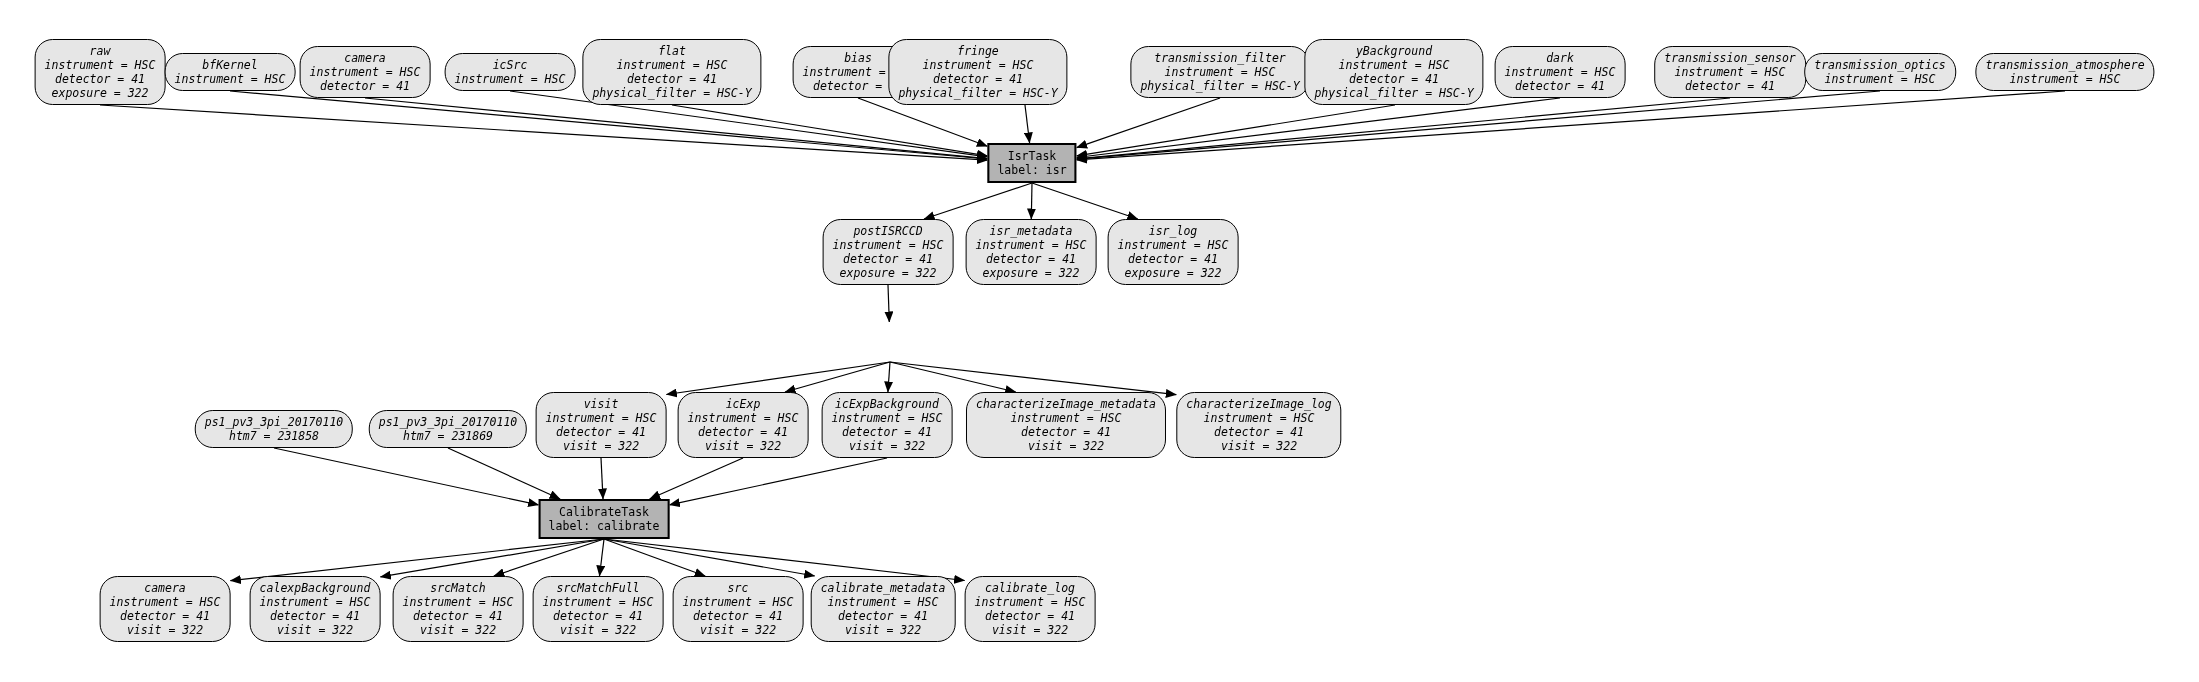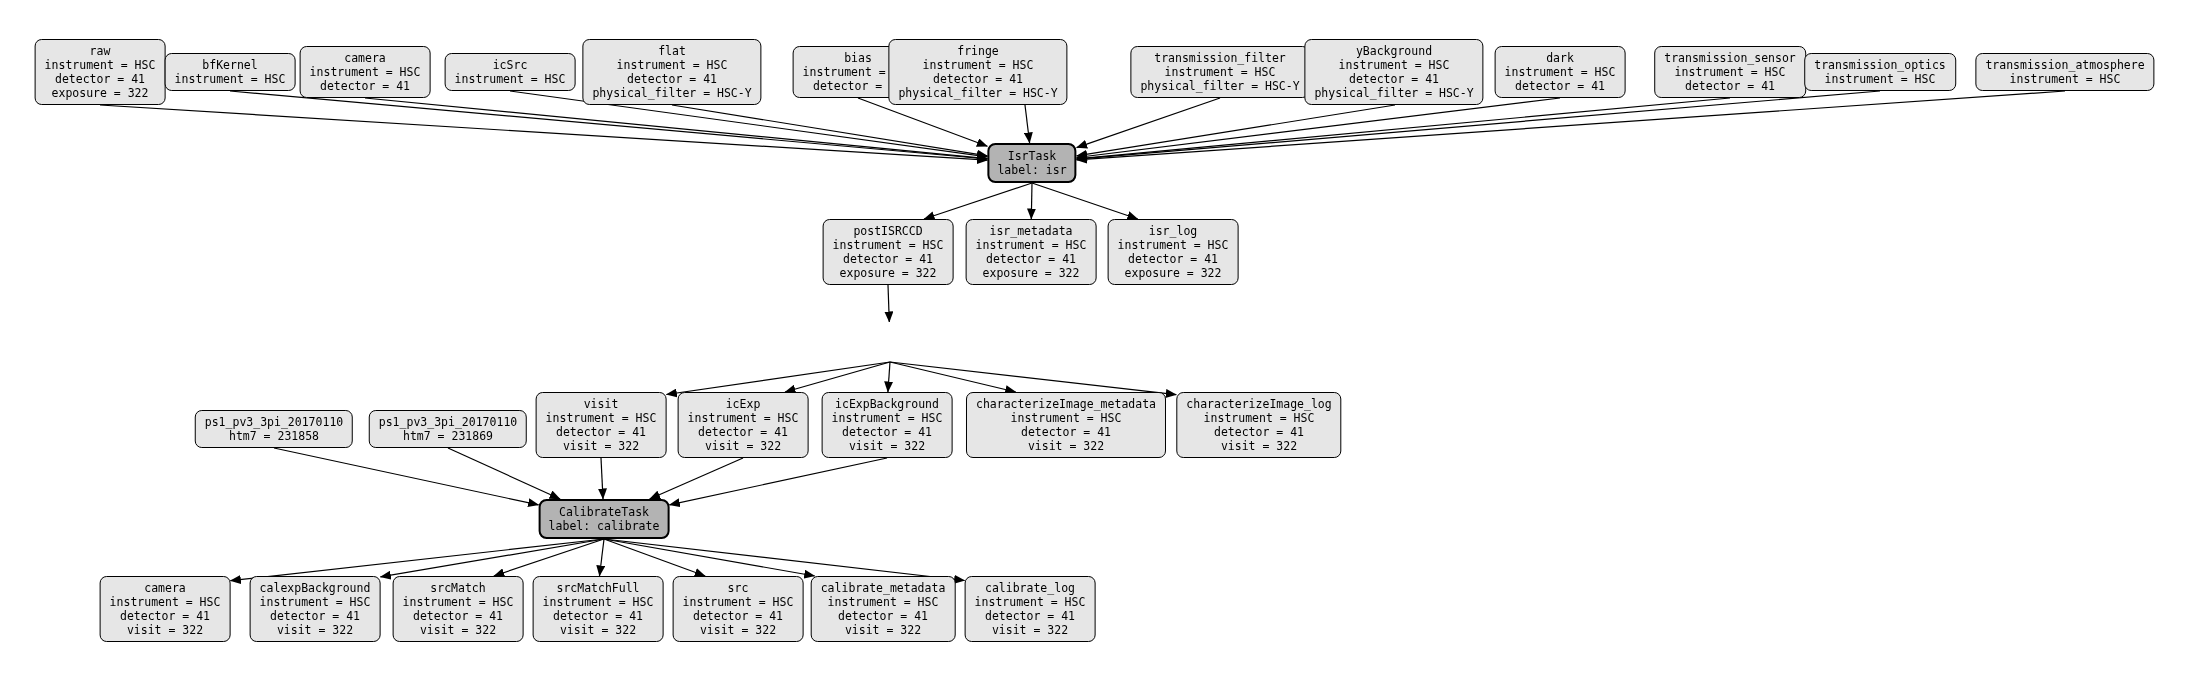--- a/index.html
+++ b/index.html
@@ -16,27 +16,28 @@
     transform:translateX(-50%);
     text-align:center;
     color:#000;
     font-size:11.5px;
     line-height:14px;
     white-space:nowrap;
   }
   .dataset{
     background:var(--dataset-fill,#e6e6e6);
     border:1.4px solid var(--node-border,#000);
-    border-radius:7px;
+    border-radius:18px;
     padding:4px 9px;
+    font-style:italic;
   }
   .task{
     background:var(--task-fill,#b3b3b3);
     border:2px solid var(--node-border,#000);
-    border-radius:8px;
+    border-radius:0;
     padding:4px 8px;
   }
 </style>
 </head>
 <body>
 
 <div id="canvas">
   <svg id="edges" viewBox="0 0 2199 682">
     <defs>
       <marker id="arrow" markerWidth="11" markerHeight="9" refX="10.5" refY="4.5" orient="auto" markerUnits="userSpaceOnUse">

